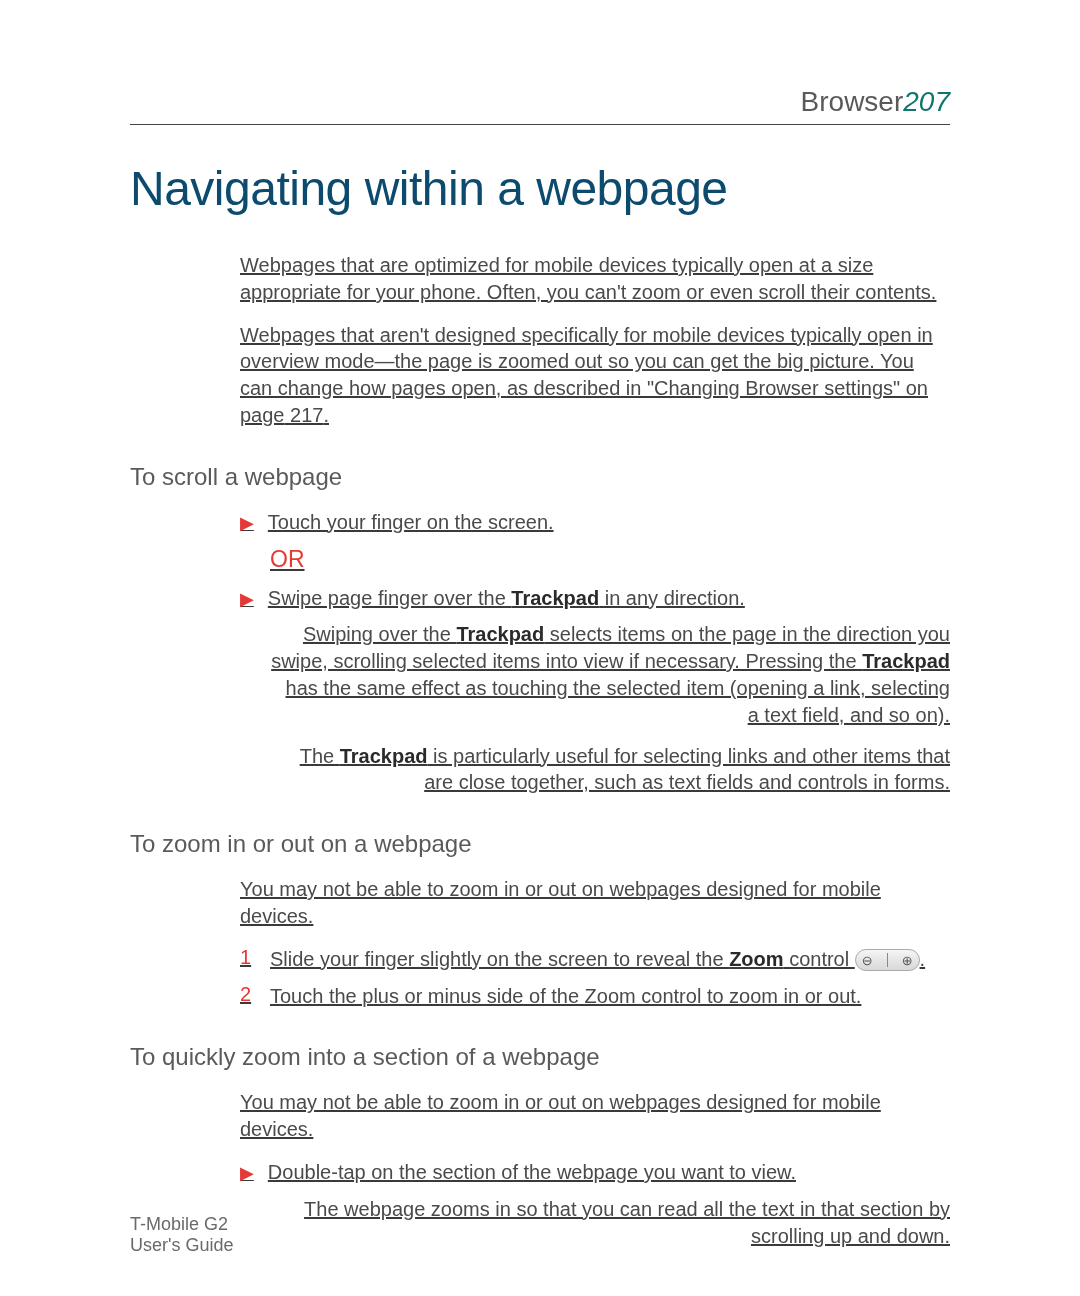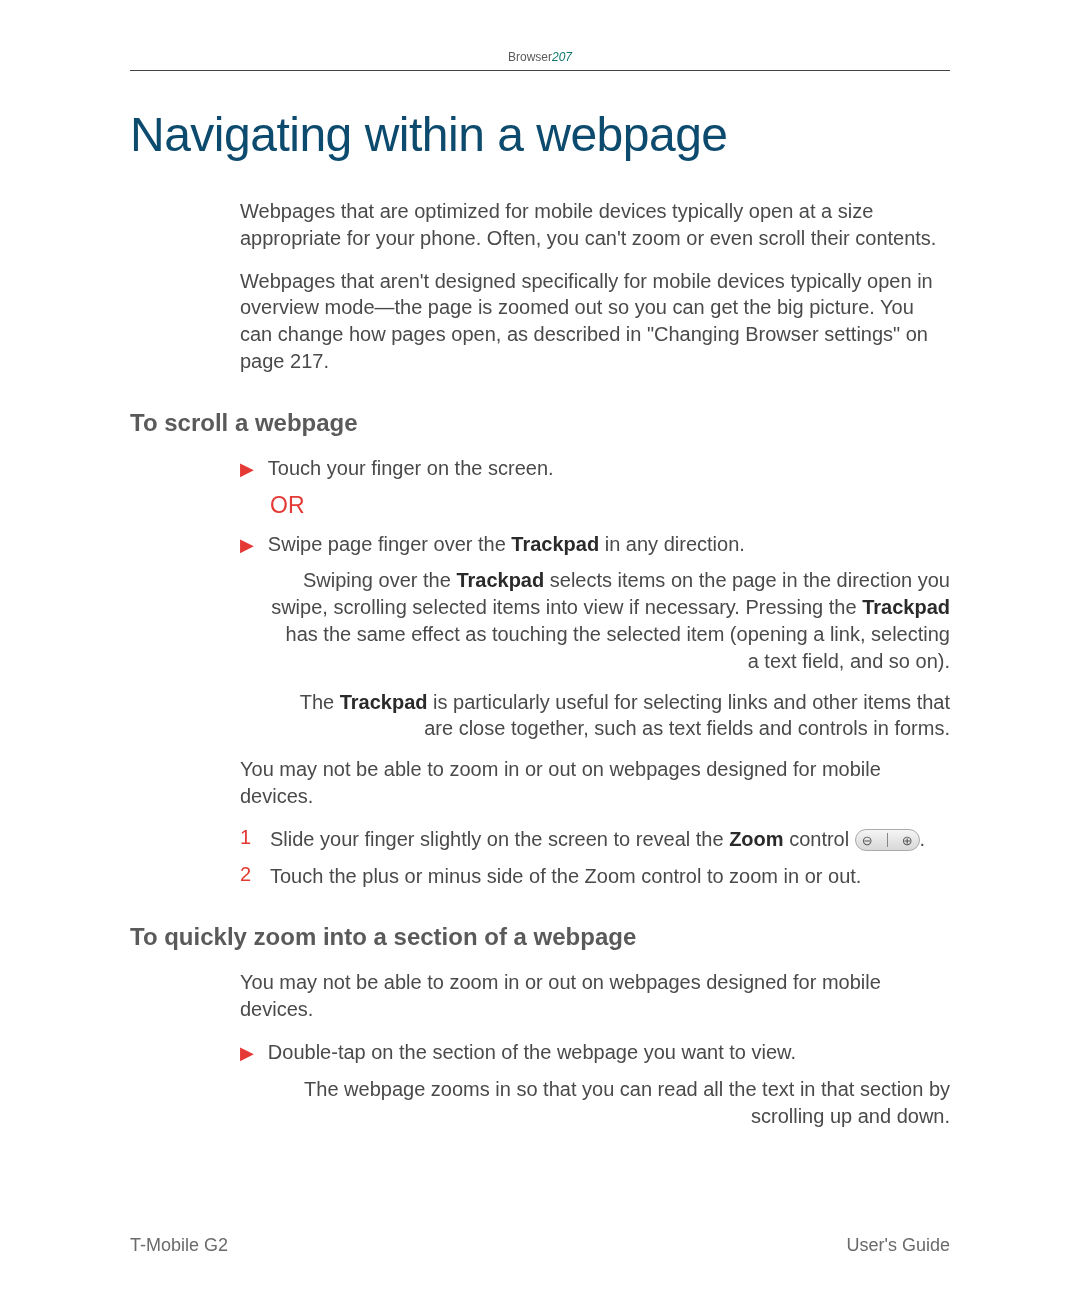--- a/index.html
+++ b/index.html
@@ -15,25 +15,26 @@
       height: 1296px;
       position: relative;
     }
     .page {
       padding: 50px 130px 40px 130px;
       height: 100%;
       position: relative;
     }
     .header {
       display: flex;
-      justify-content: center;
+      justify-content: flex-end;
       align-items: baseline;
-      font-size: 12px;
+      font-size: 28px;
       color: #6a6a6a;
       margin-bottom: 0;
+      margin-top: 36px;
     }
     .header-left {
       color: #5a5a5a;
     }
     .header-right {
       color: #0f766e;
       font-style: italic;
     }
     .hr-line {
       border: none;
@@ -43,30 +44,31 @@
     }
     h1.title {
       font-size: 48px;
       font-weight: 400;
       color: #0c4a6e;
       margin-bottom: 36px;
       letter-spacing: -0.5px;
     }
     .body-content {
       margin-left: 110px;
+      text-decoration: underline;
     }
     p.intro {
       font-size: 20px;
       line-height: 1.34;
       color: #4a4a4a;
       margin-bottom: 16px;
     }
     h2.section {
       font-size: 24px;
-      font-weight: 700;
+      font-weight: 400;
       color: #5a5a5a;
       margin-top: 34px;
       margin-bottom: 18px;
       margin-left: 0;
     }
     .outer-h2 {
       margin-left: 0;
     }
     .bullet-row {
       display: flex;
@@ -143,20 +145,21 @@
     }
     .footer {
       position: absolute;
       bottom: 40px;
       left: 130px;
       right: 130px;
       display: flex;
       justify-content: space-between;
       font-size: 18px;
       color: #6a6a6a;
+      flex-direction: column;
     }
   </style>
 </head>
 <body>
 
 <div class="page">
   <div class="header">
     <span class="header-left">Browser</span>
     <span class="header-right">207</span>
   </div>
@@ -186,20 +189,21 @@
       </span>
     </div>
     <p class="sub-para">
       <span>Swiping over the </span><span class="bold">Trackpad</span><span> selects items on the page in the direction you swipe, scrolling selected items into view if necessary. Pressing the </span><span class="bold">Trackpad</span><span> has the same effect as touching the selected item (opening a link, selecting a text field, and so on).</span>
     </p>
     <p class="sub-para">
       <span>The </span><span class="bold">Trackpad</span><span> is particularly useful for selecting links and other items that are close together, such as text fields and controls in forms.</span>
     </p>
   </div>
 
+  <h2 class="section outer-h2">To zoom in or out on a webpage</h2>
   <div class="body-content">
     <p class="intro">You may not be able to zoom in or out on webpages designed for mobile devices.</p>
     <div class="numbered-row">
       <span class="num-label">1</span>
       <span class="num-text">
         <span>Slide your finger slightly on the screen to reveal the </span><span class="bold">Zoom</span><span> control </span>
         <span class="zoom-ctrl">
           <span class="zoom-glyph">⊖</span>
           <span class="zoom-sep"></span>
           <span class="zoom-glyph">⊕</span>

